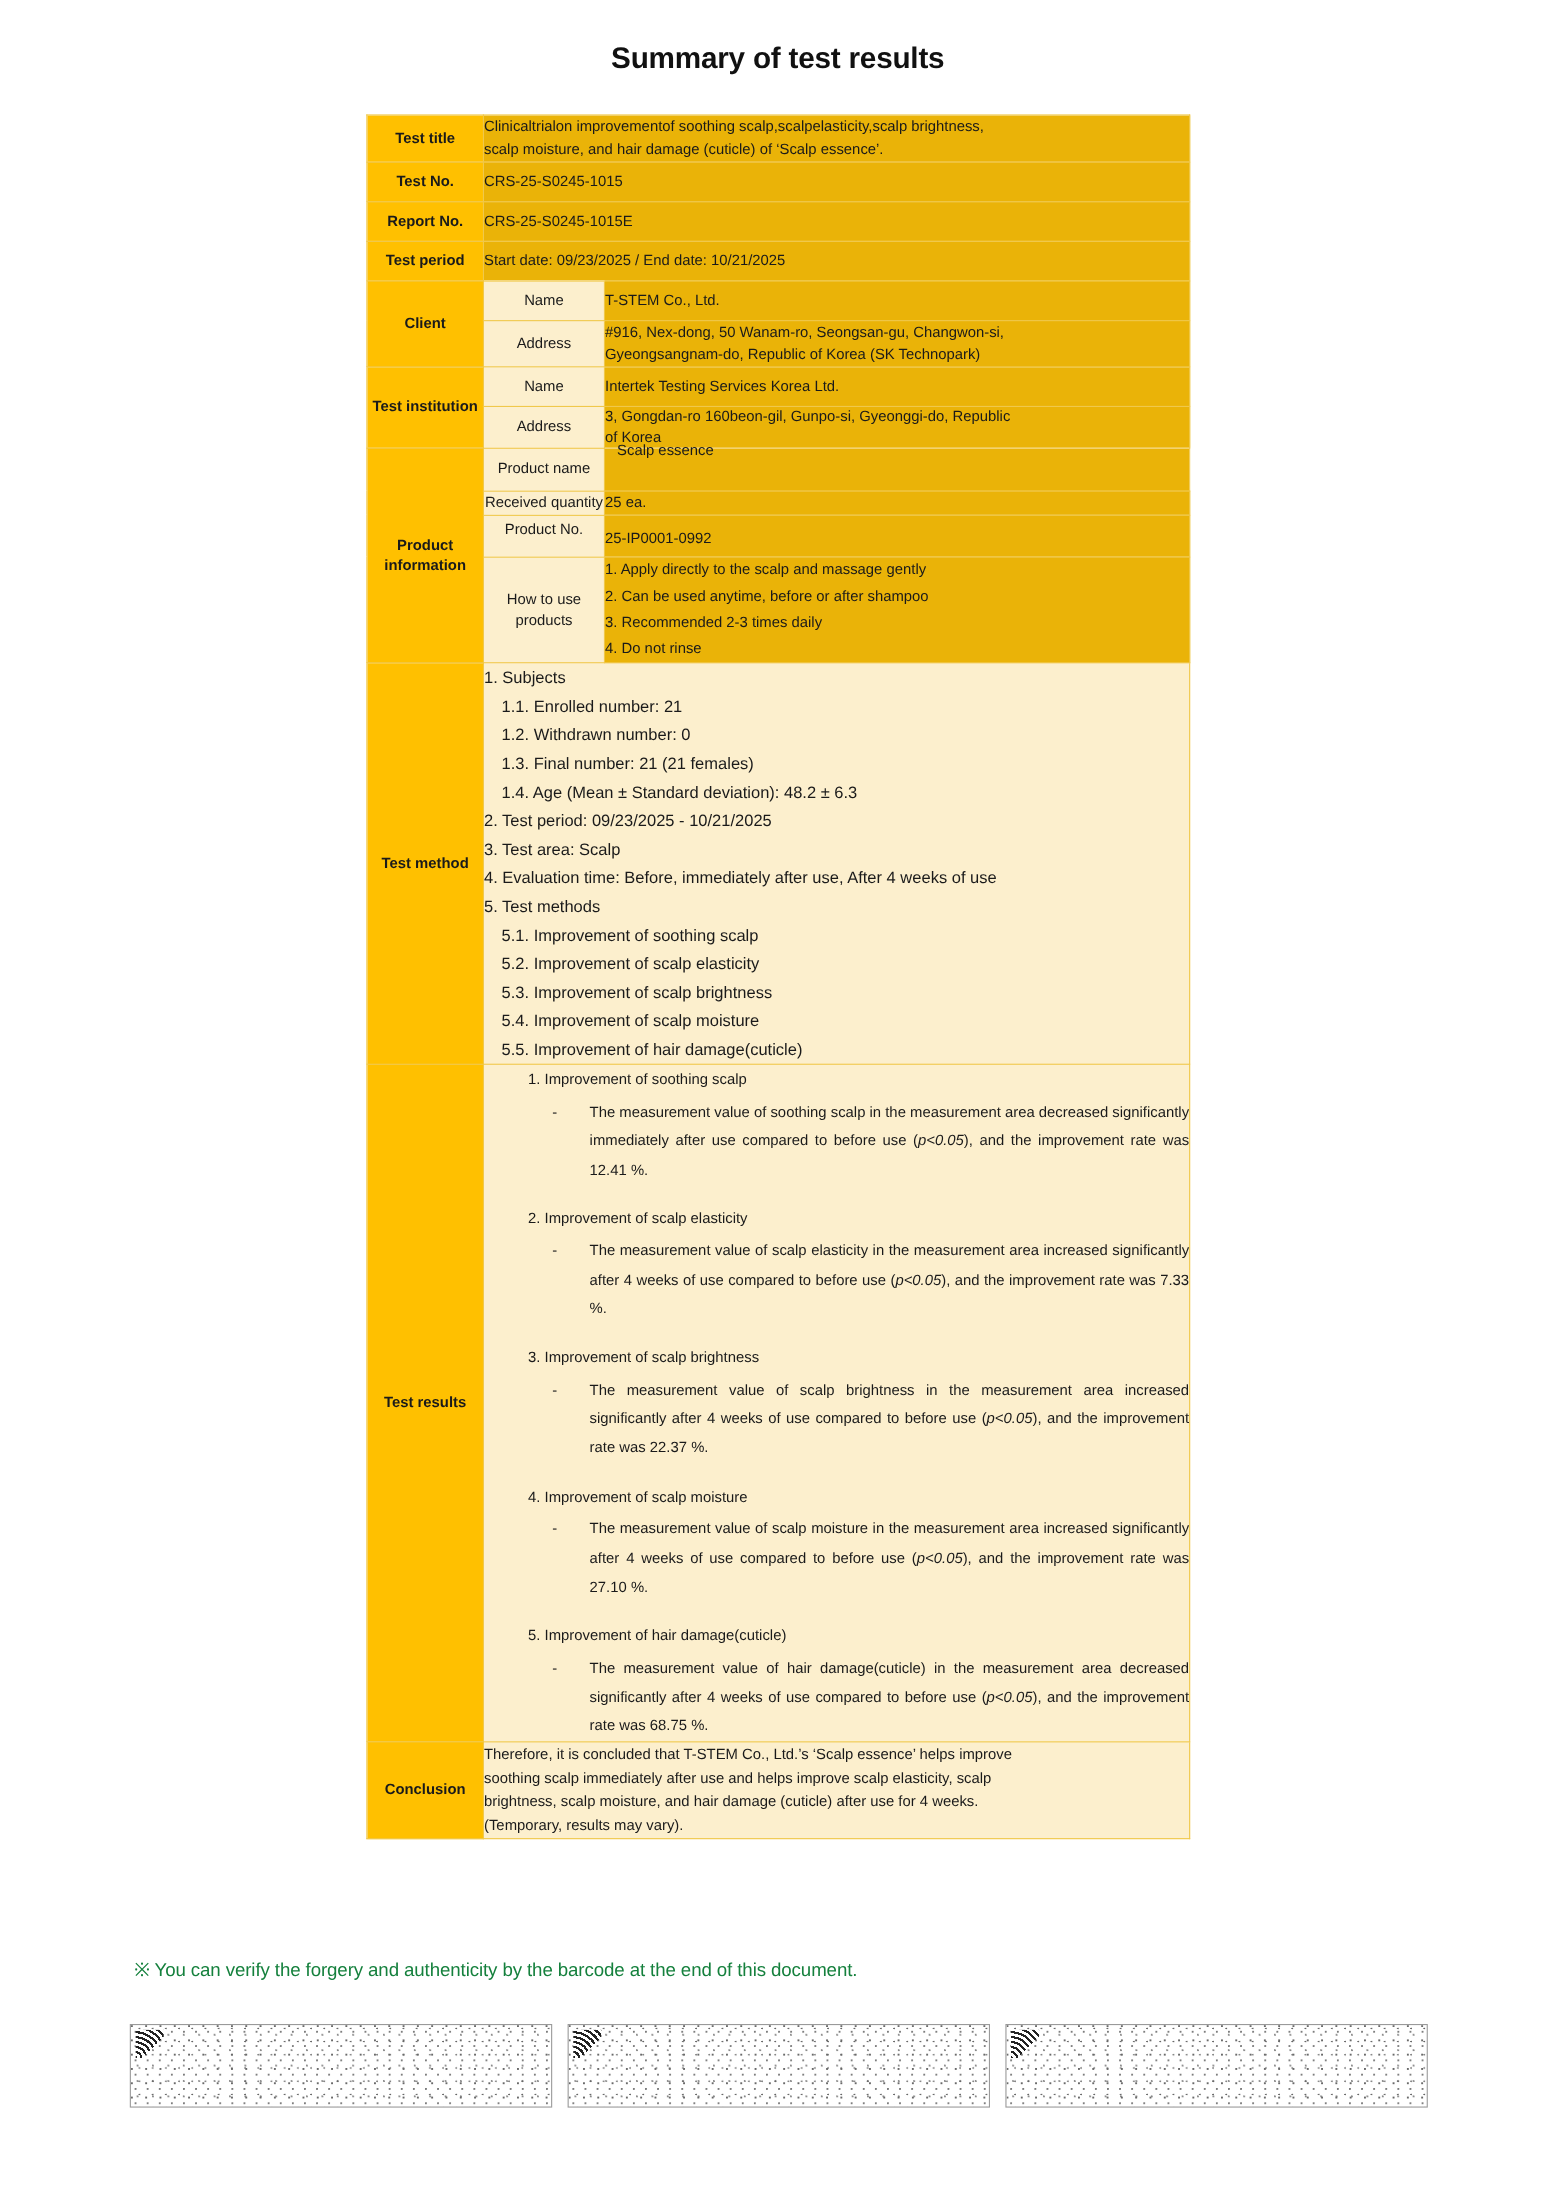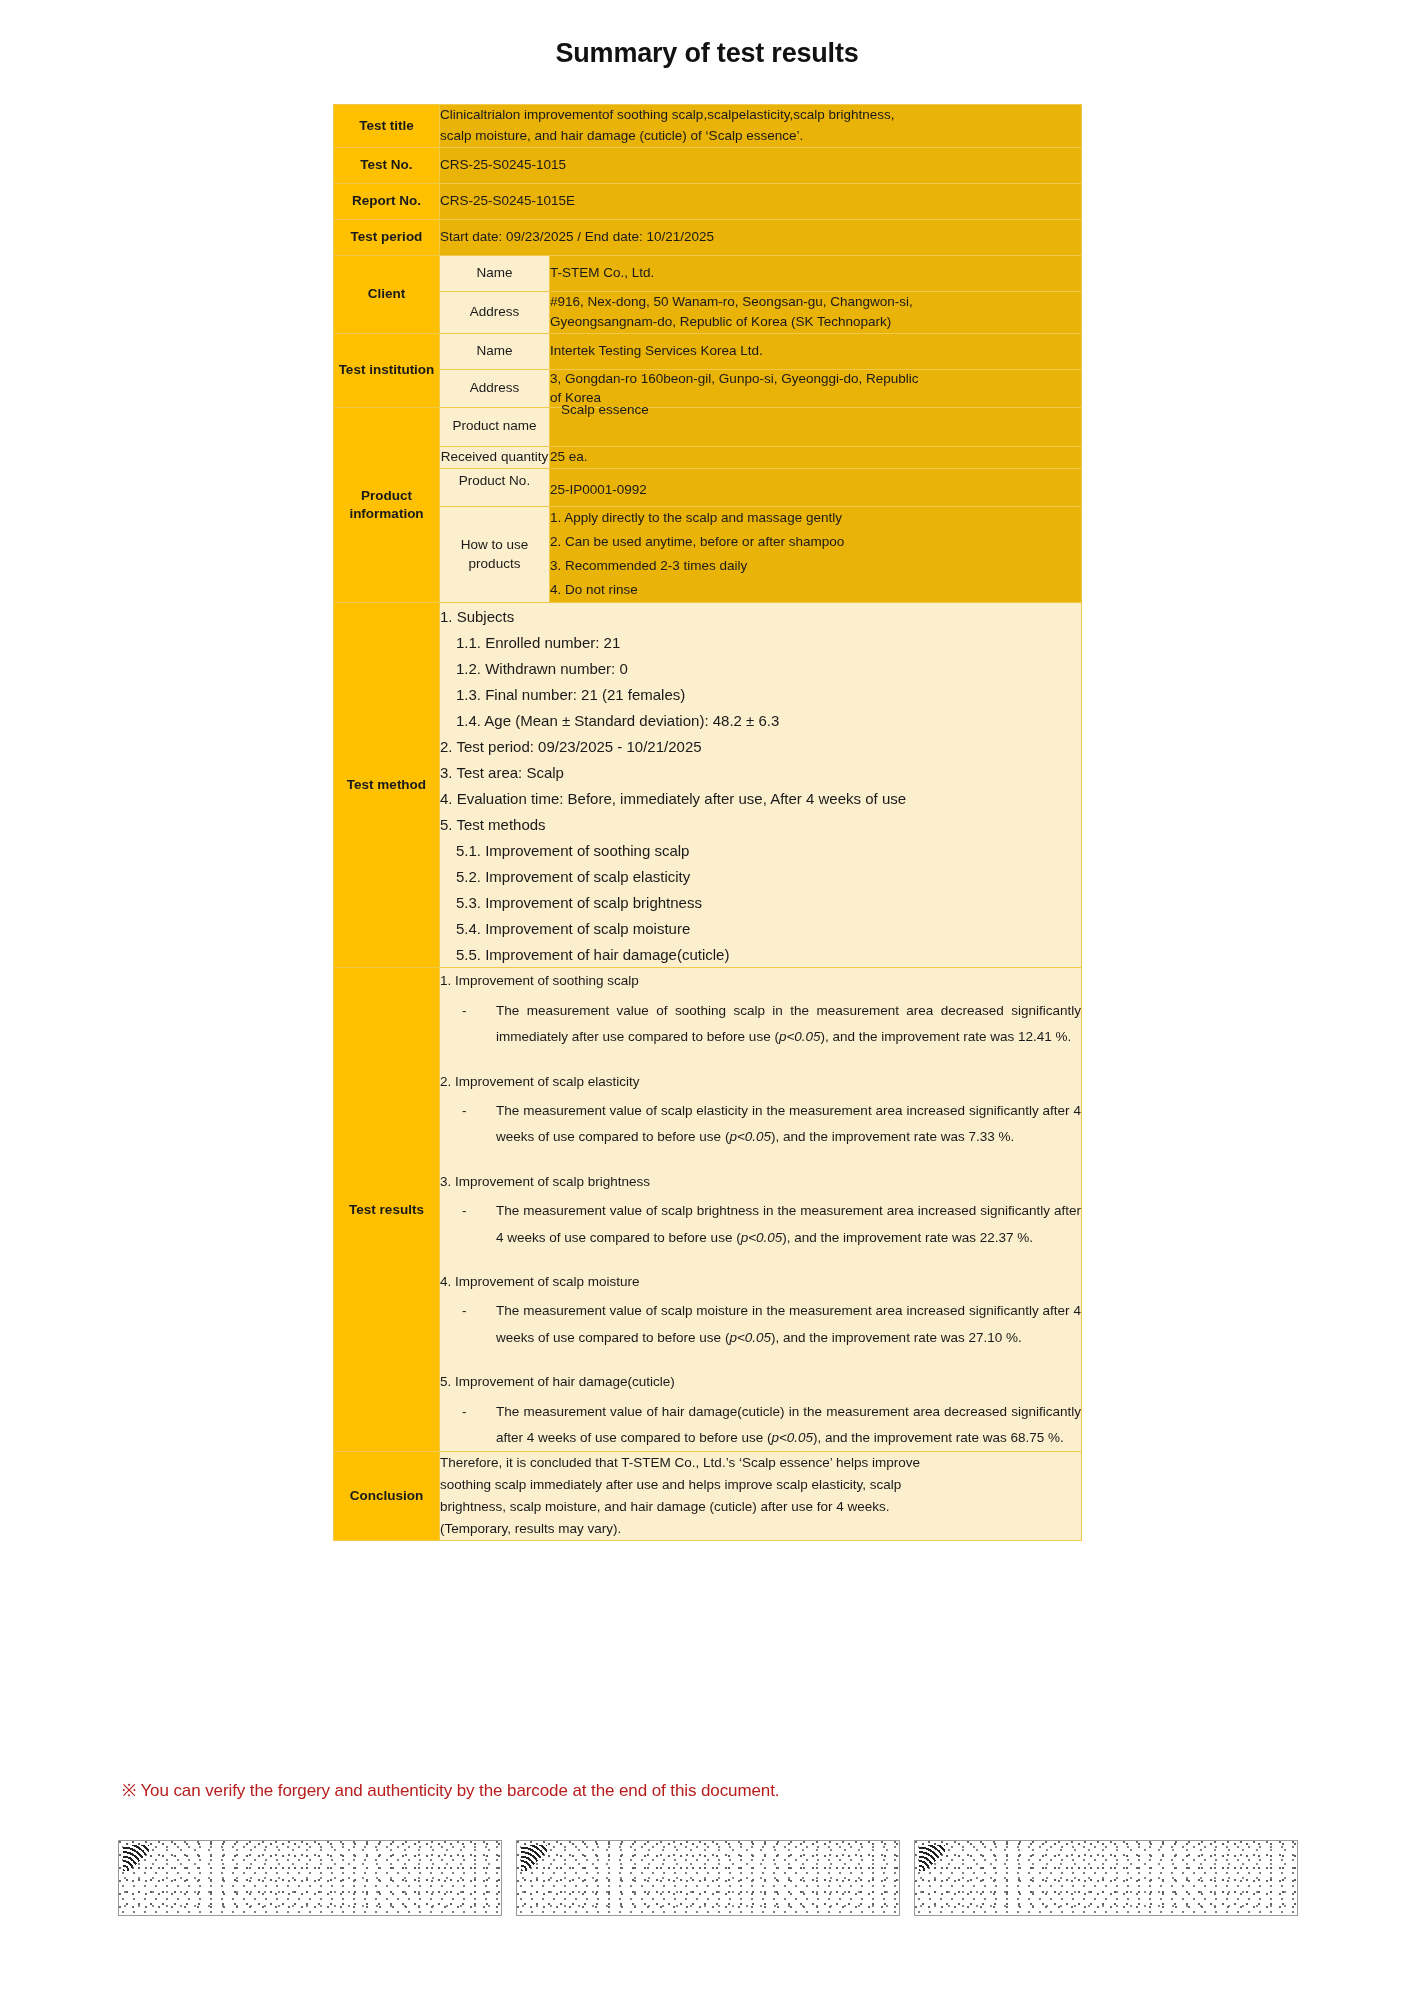--- a/index.html
+++ b/index.html
@@ -103,21 +103,21 @@
   }
   .method-body .l0 { display:block; padding: 5.5px 0; }
   .method-body .l1 { display:block; padding: 5.5px 0 5.5px 16px; }
 
   
   .results-body {
     background: #fcefcd;
     font-size: 13.5px;
     padding: 10px 10px 14px 11px;
   }
-  .res-group { margin-bottom: 18px; }
+  .res-group { margin-bottom: 18px; padding-left: 40px; }
   .res-group:last-child { margin-bottom: 0; }
   .res-head {
     display: block;
     padding: 4px 0 8px 0;
     line-height: 1.3;
   }
   .res-item {
     display: flex;
     gap: 0;
     padding-left: 22px;
@@ -143,21 +143,21 @@
     line-height: 1.62;
   }
   .concl .line { display: block; }
 
   
   .note {
     position: absolute;
     top: 1778px;
     left: 122px;
     font-size: 17px;
-    color: #b91c1c;
+    color: #15803d;
     letter-spacing: -0.1px;
   }
 
   
   .barcodes {
     position: absolute;
     top: 1840px;
     left: 118px;
     width: 1180px;
     display: flex;

